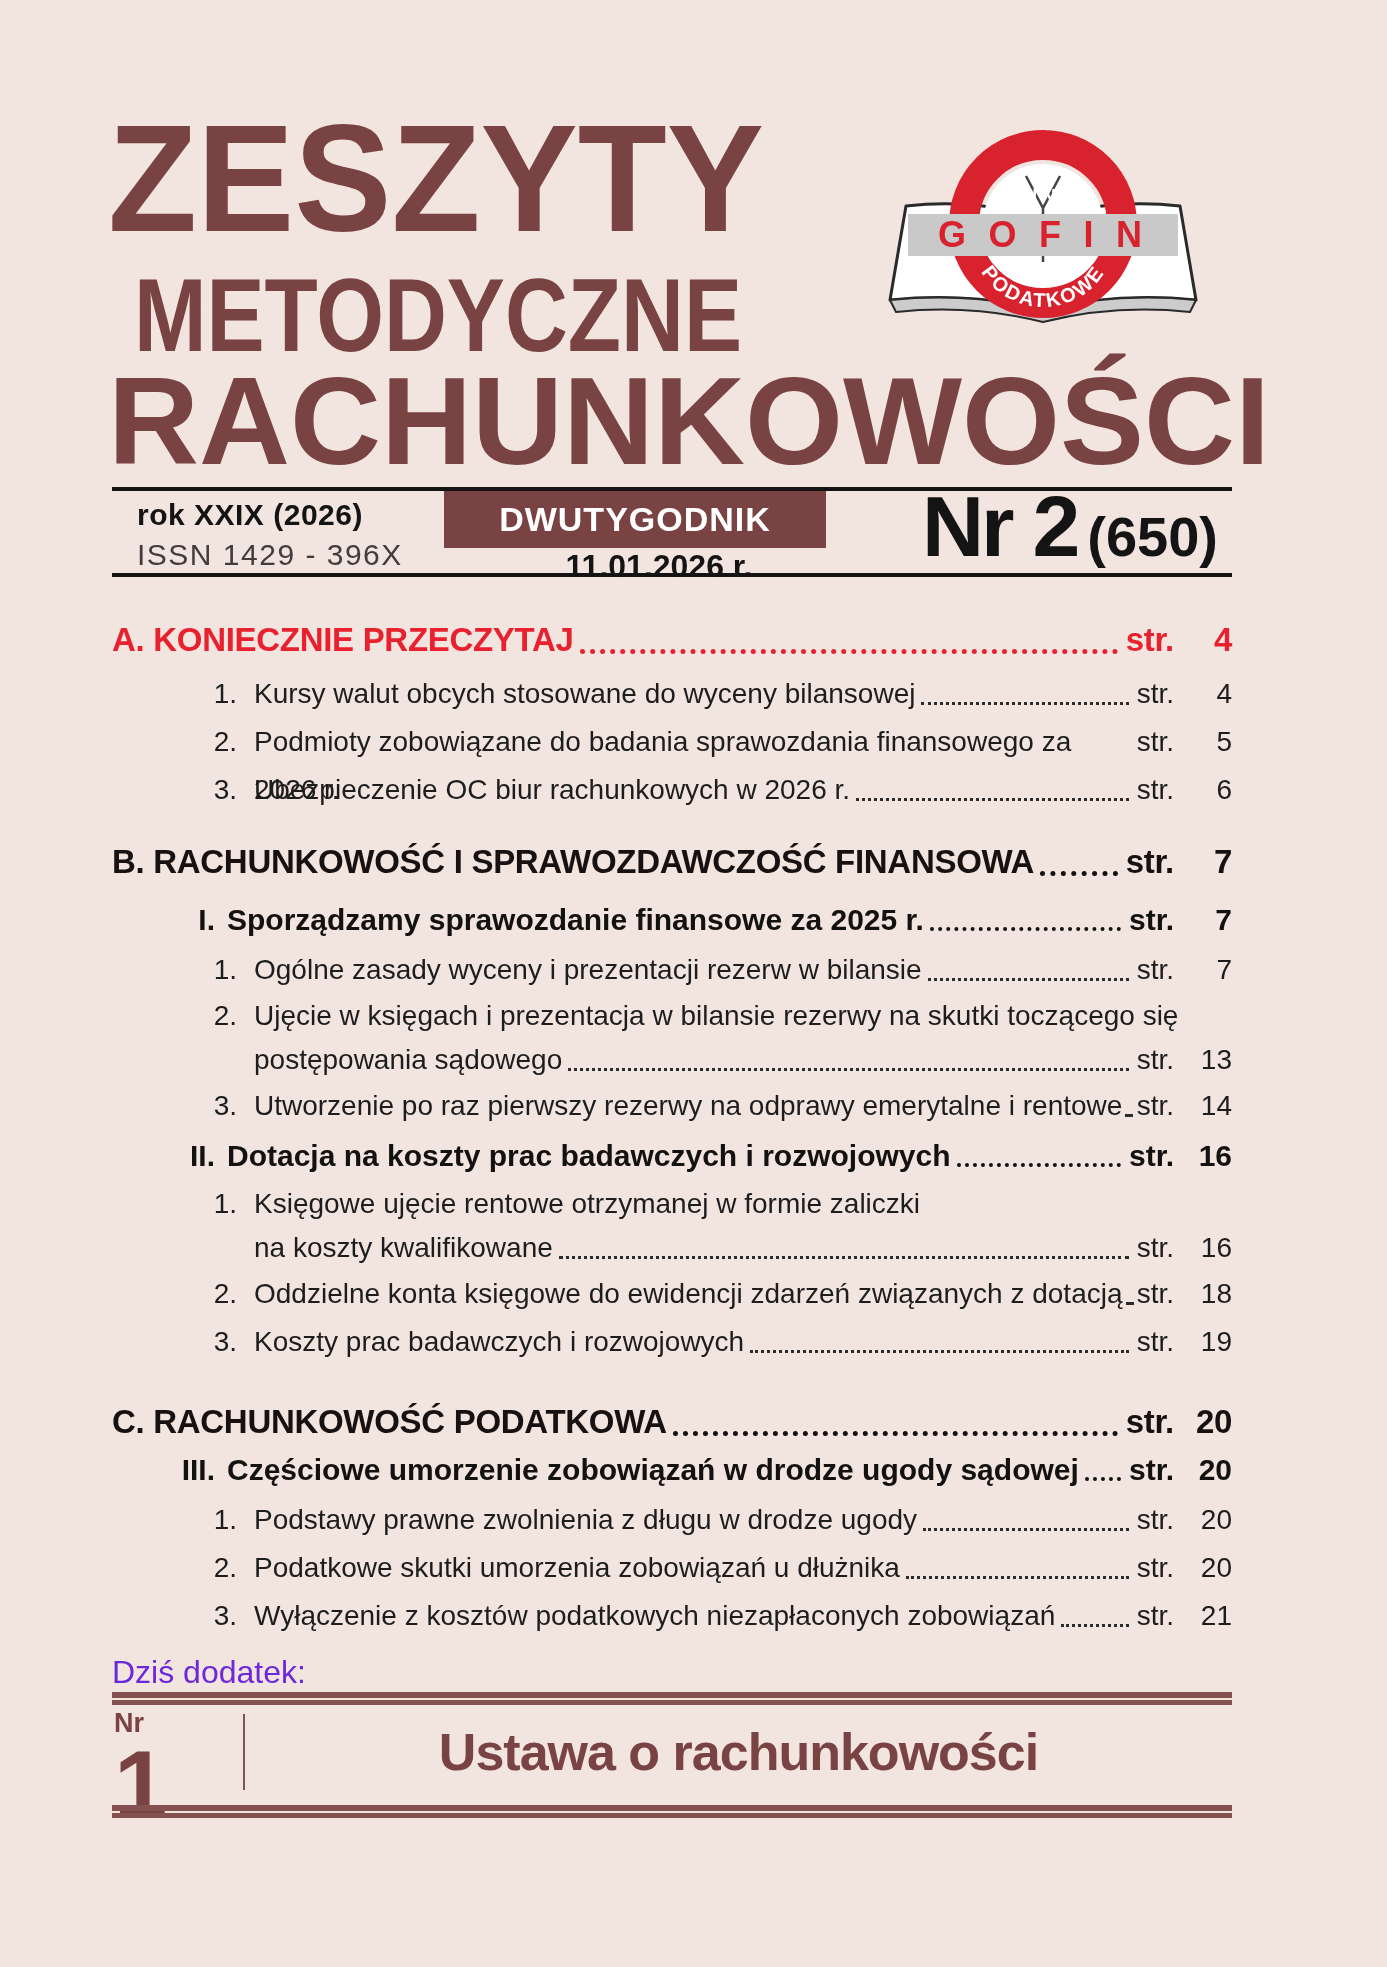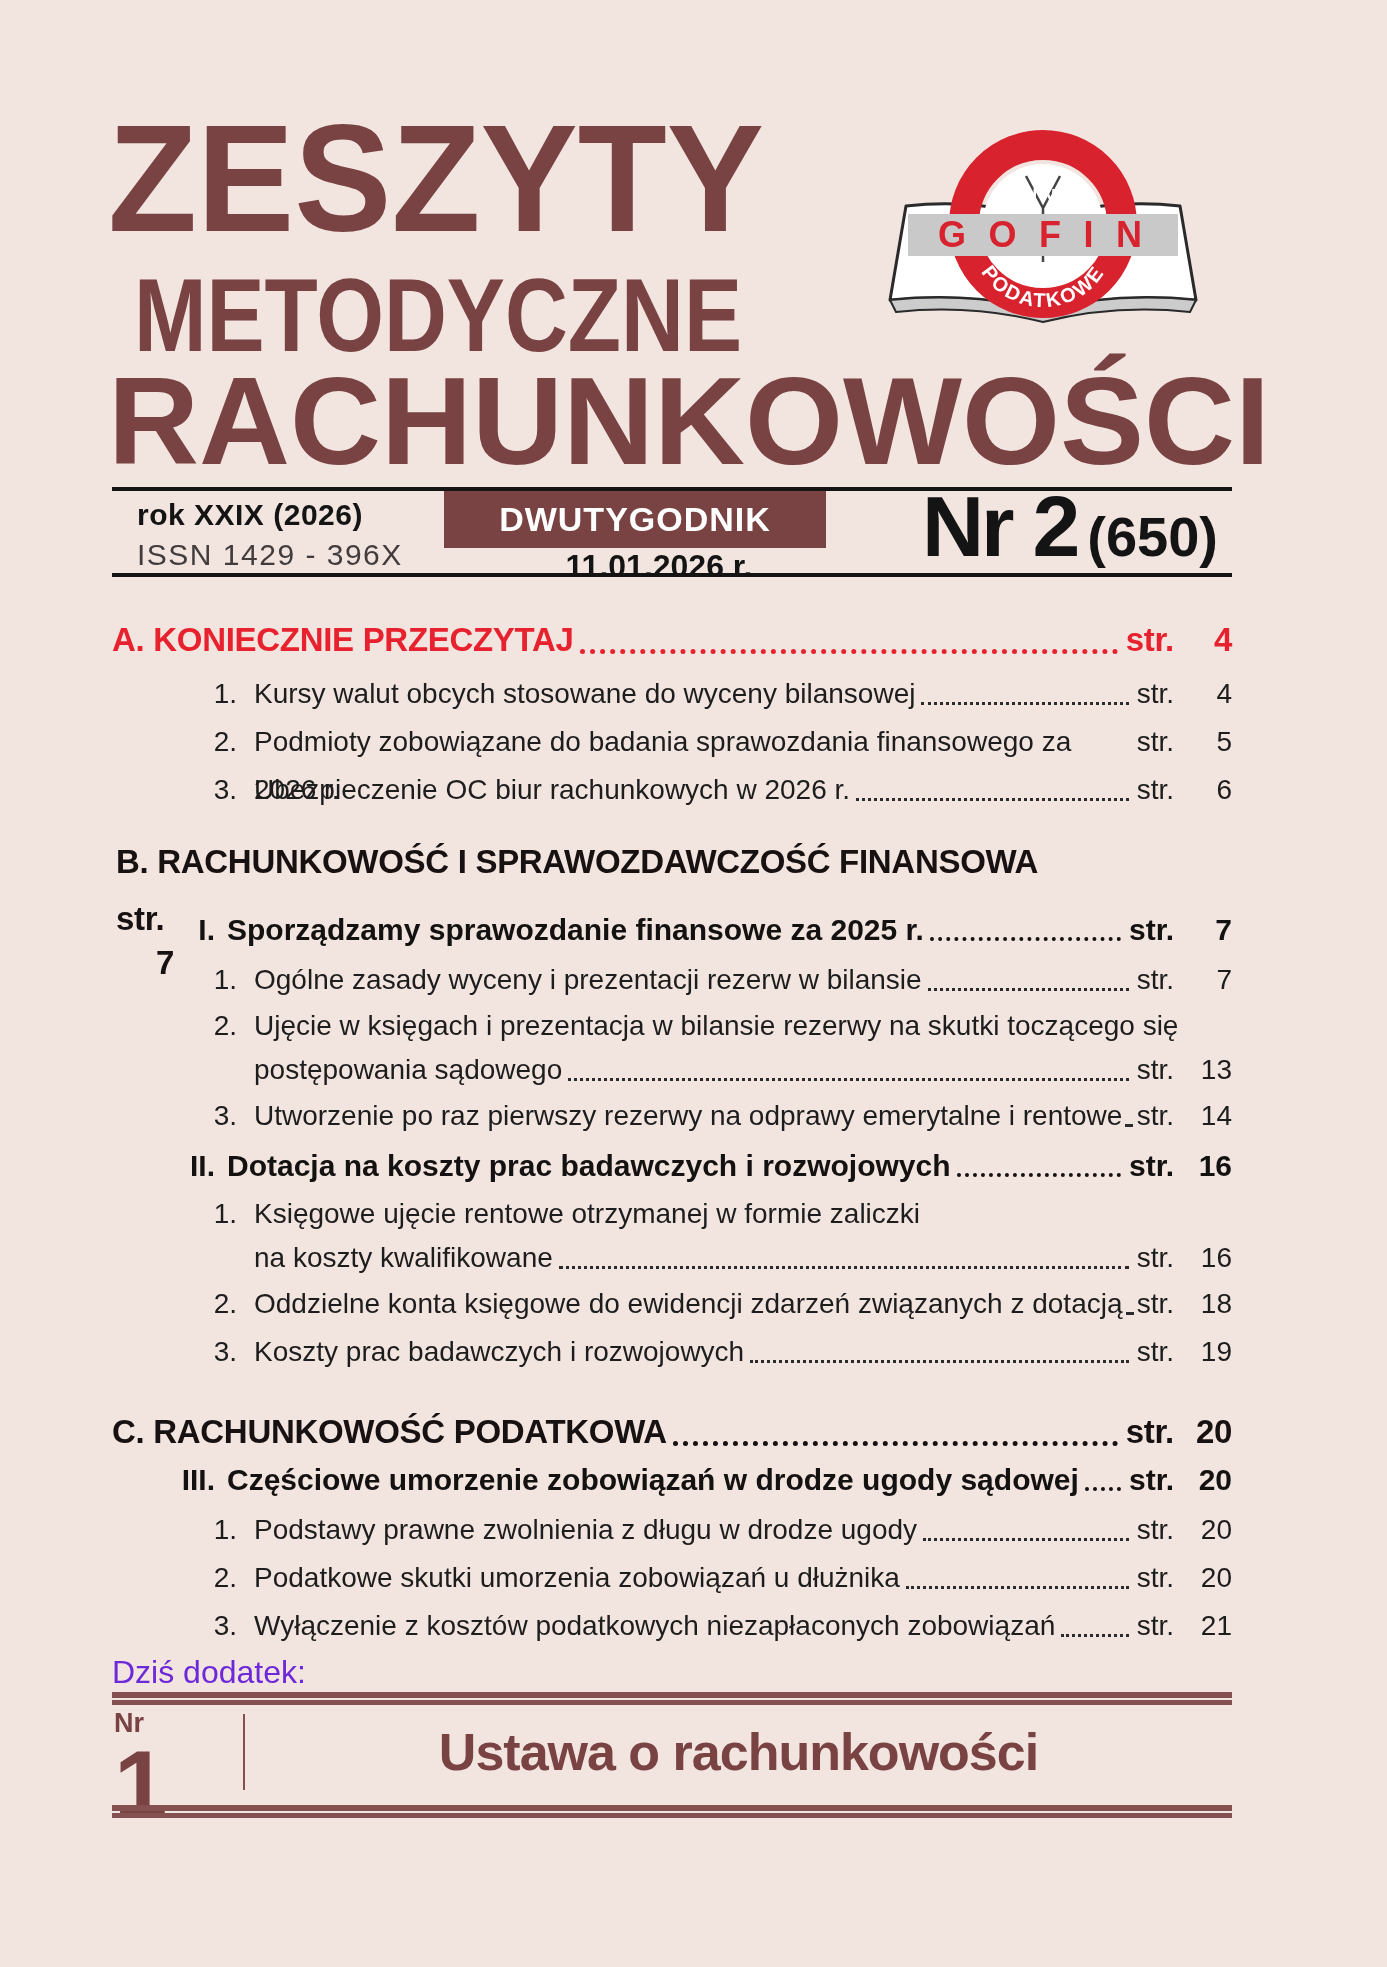--- a/index.html
+++ b/index.html
@@ -127,21 +127,21 @@
         <span class="str">str.</span>
         <span class="page">5</span>
       </div>
       <div class="toc-item">
         <span class="num">3.</span>
         <span class="txt">Ubezpieczenie OC biur rachunkowych w 2026 r.</span>
         <span class="lead"></span>
         <span class="str">str.</span>
         <span class="page">6</span>
       </div>
-      <div class="toc-heading dark" style="margin-top: 26px; margin-bottom: 20px; flex-direction: column;">
+      <div class="toc-heading dark" style="margin-top: 26px; margin-bottom: 10px;">
         <span class="h-label">B. RACHUNKOWOŚĆ I SPRAWOZDAWCZOŚĆ FINANSOWA</span>
         <span class="lead"></span>
         <span class="str">str.</span>
         <span class="page">7</span>
       </div>
       <div class="toc-item subhead">
         <span class="num">I.</span>
         <span class="txt">Sporządzamy sprawozdanie finansowe za 2025 r.</span>
         <span class="lead"></span>
         <span class="str">str.</span>

